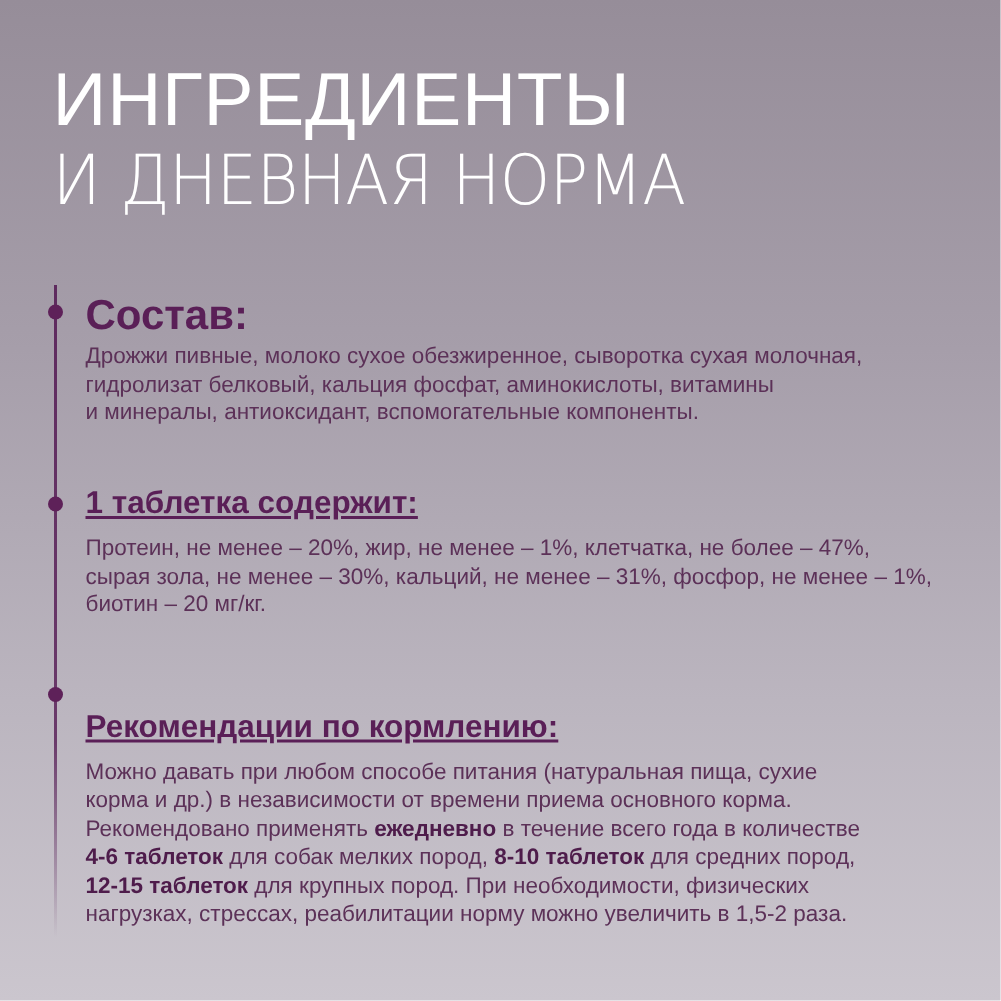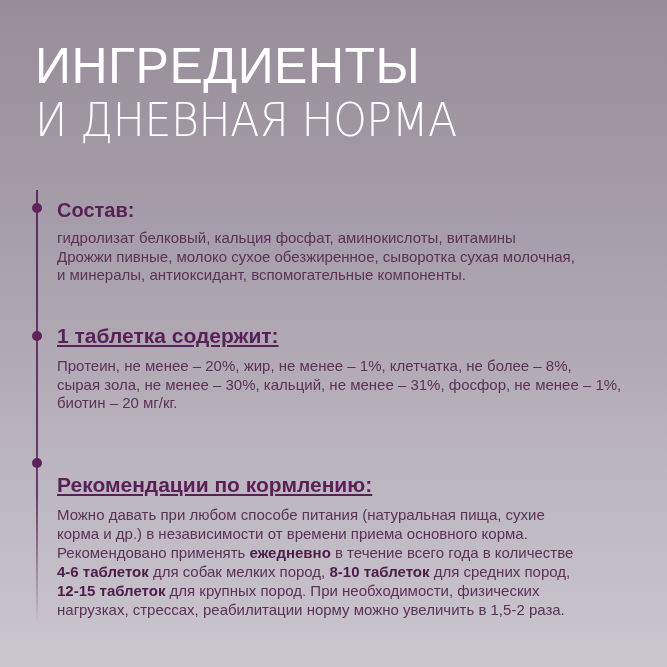--- a/index.html
+++ b/index.html
@@ -25,21 +25,21 @@
     background: linear-gradient(180deg, #5e2a5e 0%, #6a3a6a 70%, rgba(120,80,120,0) 100%);
   }
   .dot {
     position: absolute; left: 32px; width: 10px; height: 10px; border-radius: 50%;
     background: #5e2159;
   }
   .section { position: absolute; left: 57px; right: 30px; color: #5a2758; }
   .section h2 {
     margin: 0; font-weight: 700; color: #5a1f57; white-space: nowrap;
   }
-  .h-large { font-size: 20px; line-height: 34px; }
+  .h-large { font-size: 28px; line-height: 34px; }
   .h-med { font-size: 21px; line-height: 28px; text-decoration: underline; }
   .body-text {
     margin: 0; font-size: 15px; line-height: 18.5px; color: #5c3158;
     white-space: nowrap;
   }
   .body-text .ln { display: block; }
   .body-text b { font-weight: 700; color: #4e1c4b; }
   .lh19 { line-height: 19px; }
 </style>
 </head>
@@ -51,30 +51,30 @@
 </div>
 
 <div class="timeline-line"></div>
 <div class="dot" style="top:203px"></div>
 <div class="dot" style="top:331px"></div>
 <div class="dot" style="top:458px"></div>
 
 <div class="section" style="top:193px">
   <h2 class="h-large">Состав:</h2>
   <p class="body-text" style="margin-top:2px">
+    <span class="ln">Дрожжи пивные, молоко сухое обезжиренное, сыворотка сухая молочная,</span>
     <span class="ln">гидролизат белковый, кальция фосфат, аминокислоты, витамины</span>
-    <span class="ln">Дрожжи пивные, молоко сухое обезжиренное, сыворотка сухая молочная,</span>
     <span class="ln">и минералы, антиоксидант, вспомогательные компоненты.</span>
   </p>
 </div>
 
 <div class="section" style="top:322px">
   <h2 class="h-med">1 таблетка содержит:</h2>
   <p class="body-text" style="margin-top:7px">
-    <span class="ln">Протеин, не менее – 20%, жир, не менее – 1%, клетчатка, не более – 8%,</span>
+    <span class="ln">Протеин, не менее – 20%, жир, не менее – 1%, клетчатка, не более – 47%,</span>
     <span class="ln">сырая зола, не менее – 30%, кальций, не менее – 31%, фосфор, не менее – 1%,</span>
     <span class="ln">биотин – 20 мг/кг.</span>
   </p>
 </div>
 
 <div class="section" style="top:471px">
   <h2 class="h-med">Рекомендации по кормлению:</h2>
   <p class="body-text lh19" style="margin-top:6px">
     <span class="ln">Можно давать при любом способе питания (натуральная пища, сухие</span>
     <span class="ln">корма и др.) в независимости от времени приема основного корма.</span>

